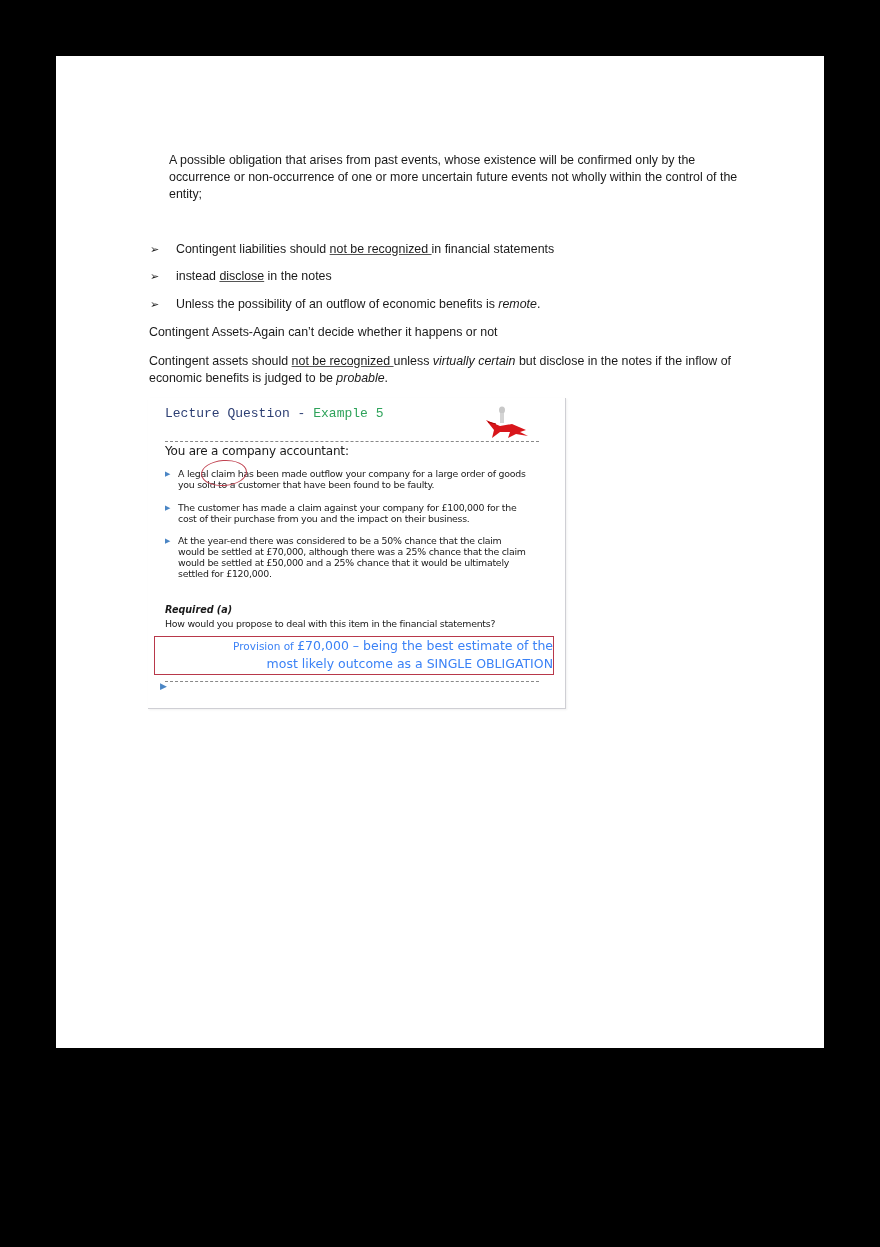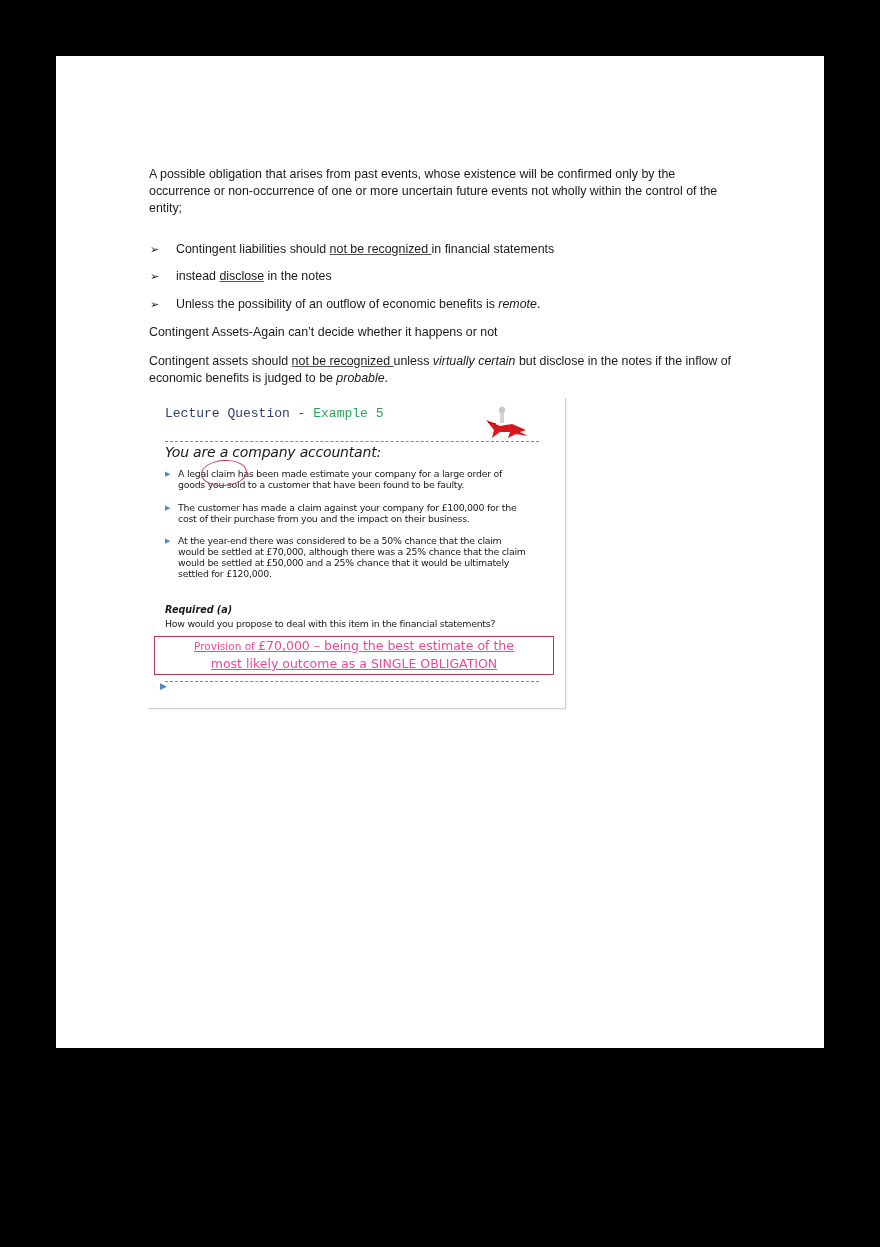--- a/index.html
+++ b/index.html
@@ -27,42 +27,42 @@
       box-shadow: 1px 1px 2px rgba(0,0,0,0.06);
       font-family: "DejaVu Sans", sans-serif;
     }
     .slide-title {
       position: absolute; left: 17px; top: 8px; font-family: Liberation Mono, monospace;
       font-size: 13px; color: #2c3e73; white-space: nowrap;
     }
     .slide-title .green { color: #2fa35b; }
     .dash-line { position: absolute; left: 17px; width: 374px; border-top: 1px dashed #888; }
     .logo { position: absolute; left: 334px; top: 4px; width: 50px; height: 40px; }
-    .slide-intro { position: absolute; left: 17px; top: 46px; font-size: 14px; color: #1a1a1a; letter-spacing: -0.2px; font-style: italic; }
+    .slide-intro { position: absolute; left: 17px; top: 46px; font-size: 12px; color: #1a1a1a; letter-spacing: -0.2px; }
     .sb { position: absolute; left: 30px; width: 350px; font-size: 9.4px; line-height: 11px; color: #1a1a1a; letter-spacing: -0.25px; }
     .sb .tri { position: absolute; left: -13px; top: 1px; color: #4b86c5; font-size: 7px; }
     .req-title { position: absolute; left: 17px; top: 206px; font-size: 9.6px; font-weight: bold; color: #1a1a1a; font-style: italic; }
     .req-q { position: absolute; left: 17px; top: 220px; font-size: 9.4px; color: #1a1a1a; letter-spacing: -0.25px; text-align: center; }
     .answer {
       position: absolute; left: 6px; top: 238px; width: 398px; height: 37px; border: 1px solid #b8384a;
-      text-align: center; color: #ec4899; font-size: 12.5px; line-height: 17px; text-decoration: underline;
+      text-align: right; color: #3b82f6; font-size: 12.5px; line-height: 17px;
     }
     .answer .small { font-size: 10.5px; }
     .circle {
       position: absolute; left: 53px; top: 62px; width: 44px; height: 24px; border: 1px solid #c0414f;
       border-radius: 50%; transform: rotate(-4deg);
     }
     .end-tri { position: absolute; left: 12px; top: 283px; color: #4b86c5; font-size: 9px; }
   </style>
 </head>
 <body>
 
 <div class="page">
 
-  <div class="body-text" style="top:110px;">
+  <div class="body-text" style="top:96px;margin-left:20px;">
     <p class="p">A possible obligation that arises from past events, whose existence will be confirmed only by the occurrence or non-occurrence of one or more uncertain future events not wholly within the control of the entity;</p>
   </div>
 
 
   <div class="bullet" style="top:185px;">
     <span class="arrow">➢</span>
     <span>Contingent liabilities should </span><span class="u">not be recognized </span><span>in financial statements</span>
   </div>
 
   <div class="bullet" style="top:212px;">
@@ -92,21 +92,21 @@
       <rect x="18" y="11" width="4" height="10" fill="#d4d4d4"></rect>
       <path d="M4 18 L18 24 L30 22 L44 28 L38 30 L46 34 L34 32 L26 36 L28 30 L18 30 L10 36 L12 28 Z" fill="#d8161b"></path>
       <path d="M6 20 L14 22" stroke="#a00" stroke-width="1"></path>
     </svg>
     <div class="dash-line" style="top:43px;"></div>
 
     <div class="slide-intro">You are a company accountant:</div>
 
     <div class="sb" style="top:70px;">
       <span class="tri">▶</span>
-      <span>A legal claim has been made estimate your company for a large order of goods you sold to a customer that have been found to be faulty.</span>
+      <span>A legal claim has been made outflow your company for a large order of goods you sold to a customer that have been found to be faulty.</span>
     </div>
     <div class="circle"></div>
 
     <div class="sb" style="top:104px;">
       <span class="tri">▶</span>
       <span>The customer has made a claim against your company for £100,000 for the cost of their purchase from you and the impact on their business.</span>
     </div>
 
     <div class="sb" style="top:137px;">
       <span class="tri">▶</span>

